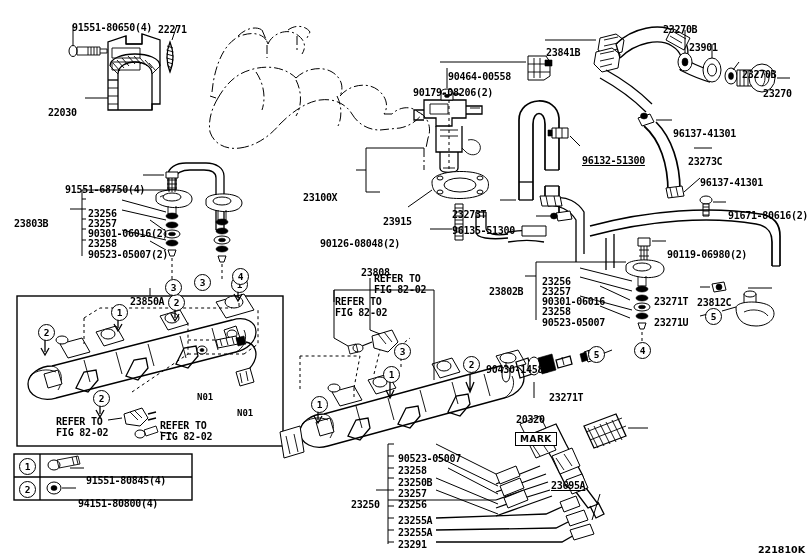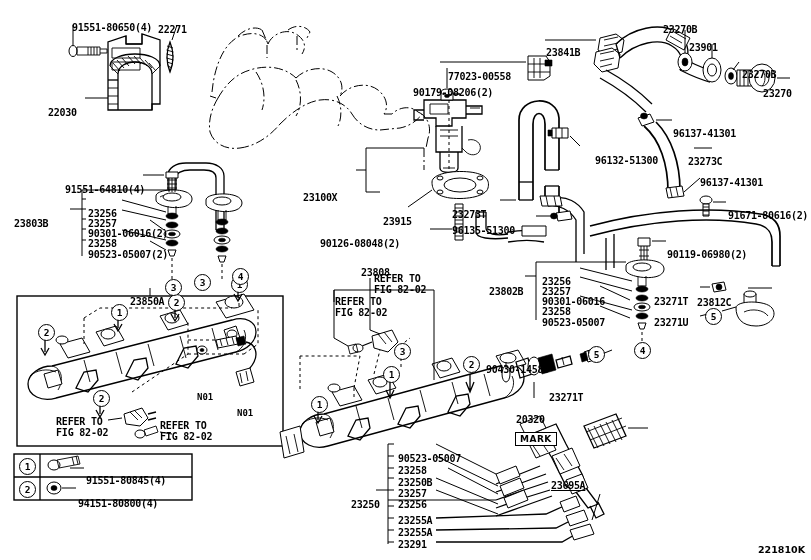--- a/index.html
+++ b/index.html
@@ -571,40 +571,40 @@
 
 <div class="lbl" style="left:72px;top:8px;">91551-80650(4)</div>
 <div class="lbl" style="left:158px;top:10px;">22271</div>
 <div class="lbl" style="left:48px;top:93px;">22030</div>
 
 <div class="lbl" style="left:546px;top:33px;">23841B</div>
 <div class="lbl" style="left:663px;top:10px;">23270B</div>
 <div class="lbl" style="left:689px;top:28px;">23901</div>
 <div class="lbl" style="left:742px;top:55px;">23270B</div>
 <div class="lbl" style="left:763px;top:74px;">23270</div>
-<div class="lbl" style="left:448px;top:57px;">77023-00558</div>
+<div class="lbl" style="left:448px;top:57px;">90464-00558</div>
 <div class="lbl" style="left:413px;top:73px;">90179-08206(2)</div>
 <div class="lbl" style="left:673px;top:114px;">96137-41301</div>
-<div class="lbl" style="left:595px;top:141px;">96132-51300</div>
+<div class="lbl" style="left:582px;top:141px;text-decoration:underline;">96132-51300</div>
 <div class="lbl" style="left:688px;top:142px;">23273C</div>
 <div class="lbl" style="left:700px;top:163px;">96137-41301</div>
 <div class="lbl" style="left:728px;top:196px;">91671-80616(2)</div>
 <div class="lbl" style="left:667px;top:235px;">90119-06980(2)</div>
 <div class="lbl" style="left:697px;top:283px;">23812C</div>
 <div class="lbl" style="left:654px;top:282px;">23271T</div>
 <div class="lbl" style="left:654px;top:303px;">23271U</div>
 
 <div class="lbl" style="left:303px;top:178px;">23100X</div>
 <div class="lbl" style="left:383px;top:202px;">23915</div>
 <div class="lbl" style="left:320px;top:224px;">90126-08048(2)</div>
 <div class="lbl" style="left:452px;top:195px;">23273T</div>
 <div class="lbl" style="left:452px;top:211px;">96135-51300</div>
 <div class="lbl" style="left:361px;top:253px;">23808</div>
 
-<div class="lbl" style="left:65px;top:170px;">91551-64810(4)</div>
+<div class="lbl" style="left:65px;top:170px;">91551-68750(4)</div>
 <div class="lbl" style="left:130px;top:282px;">23850A</div>
 
 <div class="lbl" style="left:14px;top:204px;">23803B</div>
 <div class="lbl" style="left:88px;top:194px;">23256</div>
 <div class="lbl" style="left:88px;top:204px;">23257</div>
 <div class="lbl" style="left:88px;top:214px;">90301-06016(2)</div>
 <div class="lbl" style="left:88px;top:224px;">23258</div>
 <div class="lbl" style="left:88px;top:235px;">90523-05007(2)</div>
 
 <div class="lbl" style="left:489px;top:272px;">23802B</div>

